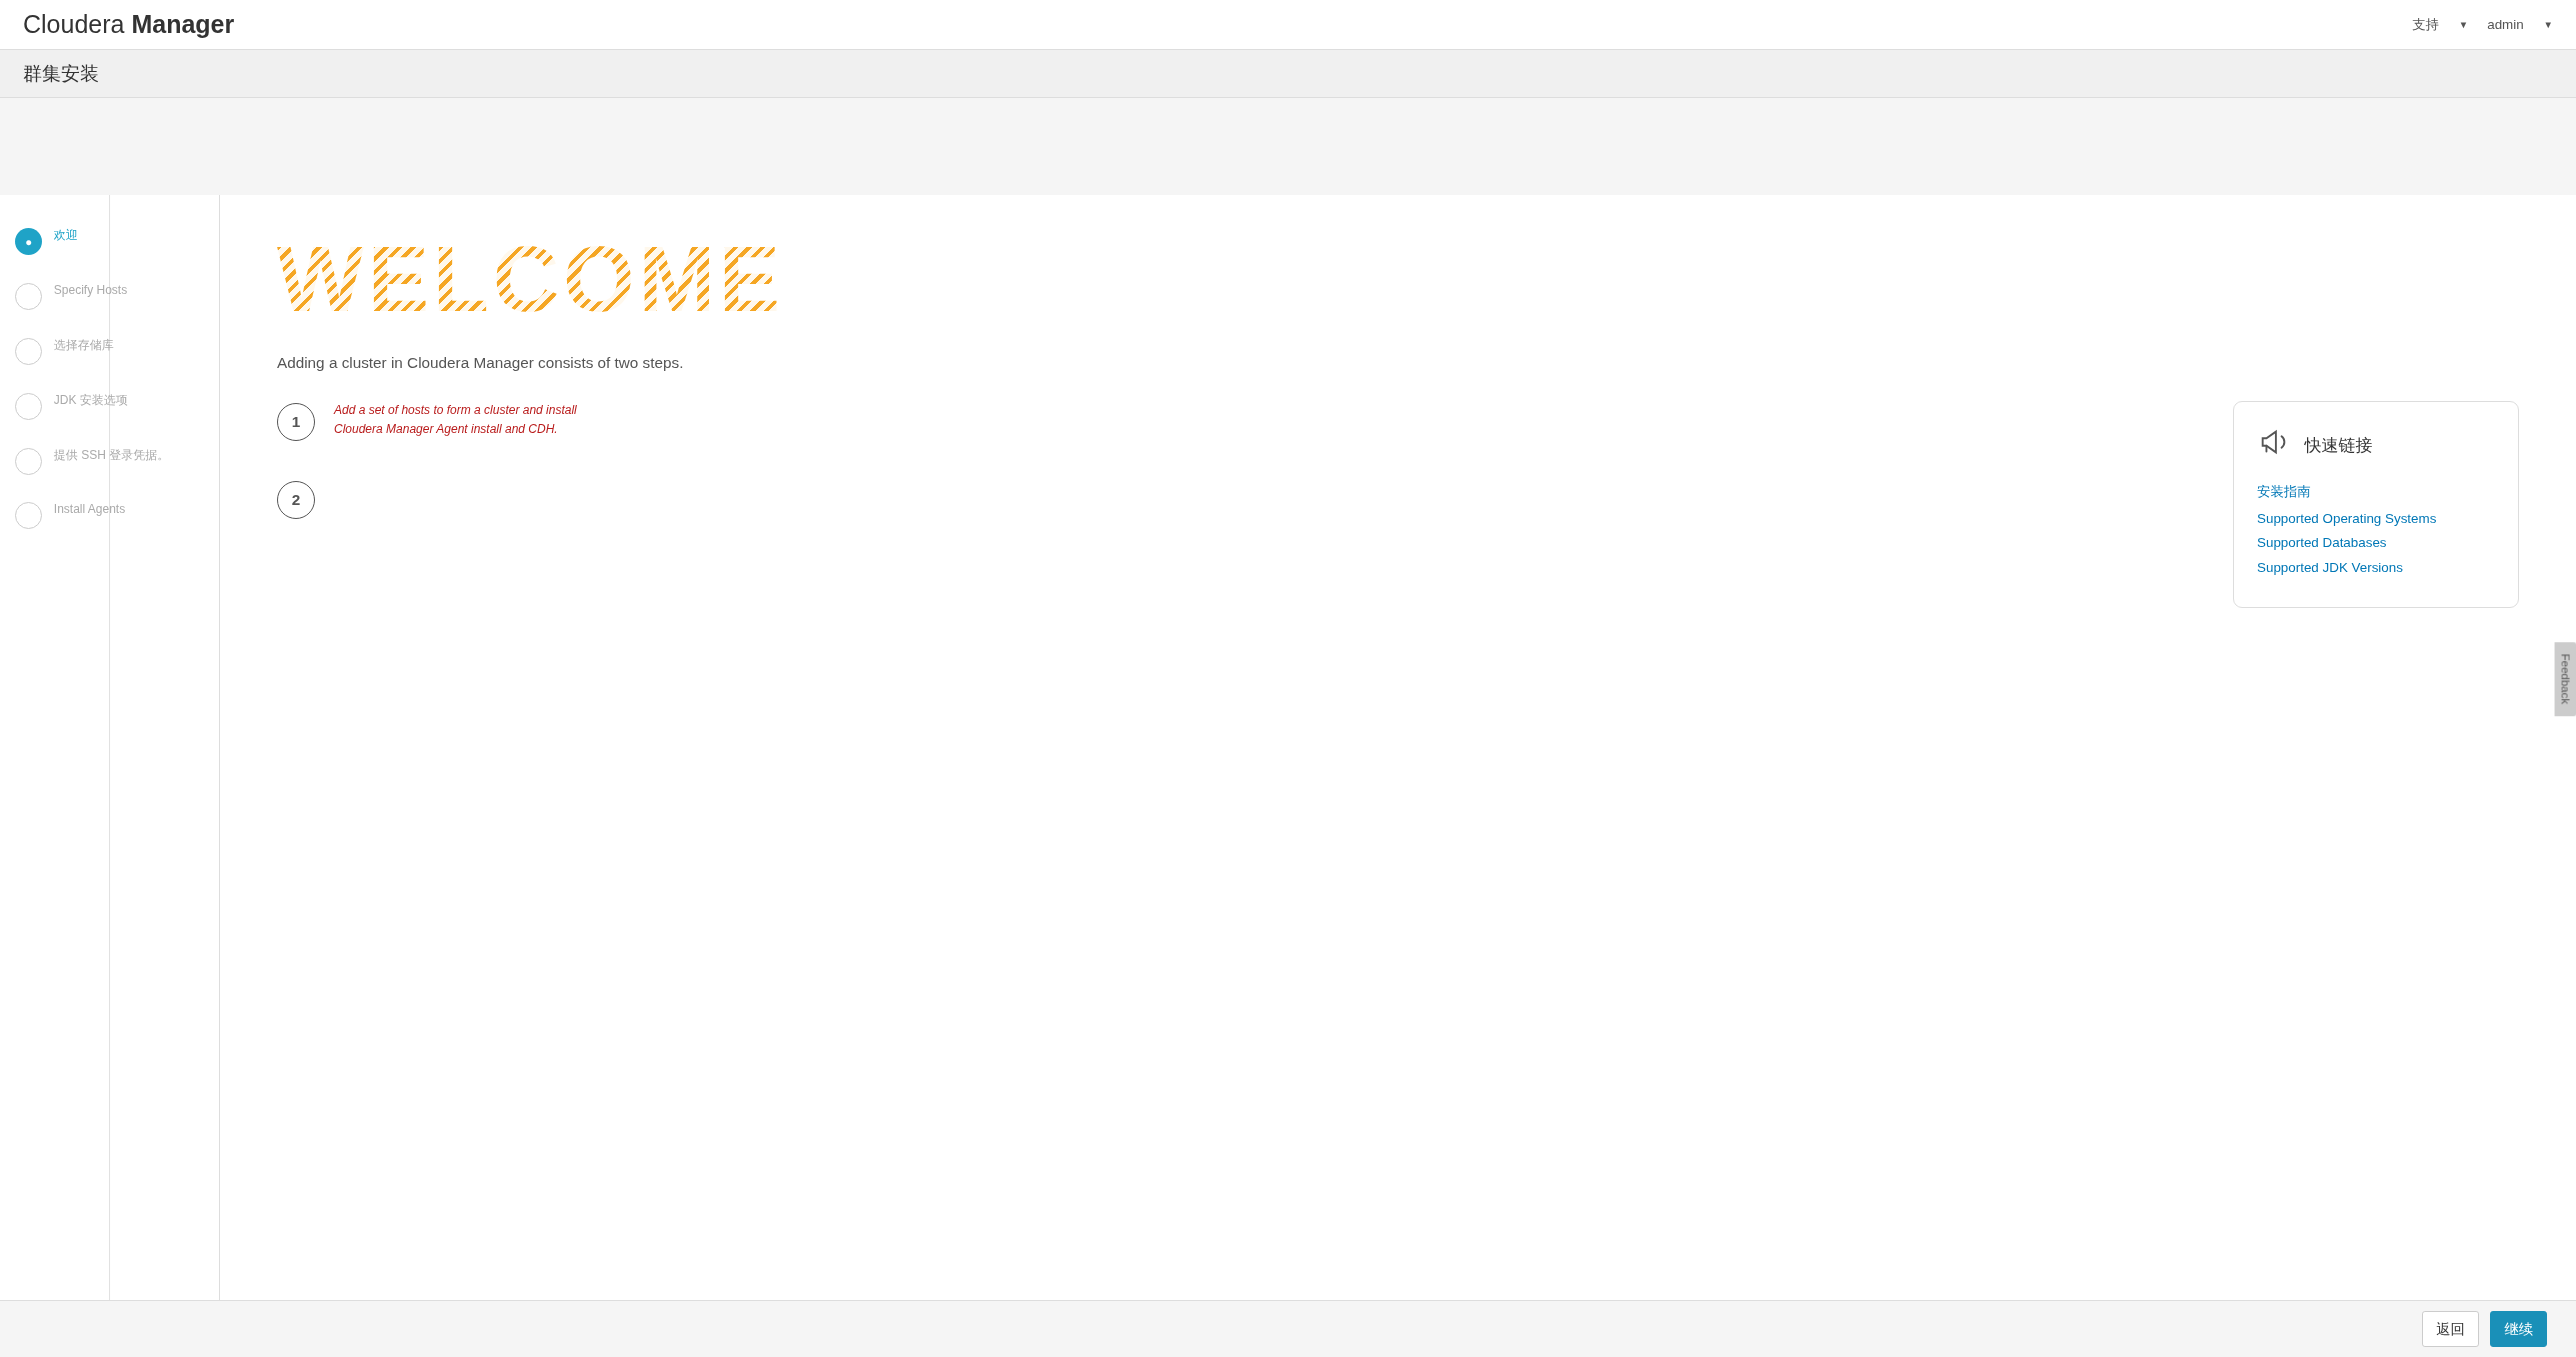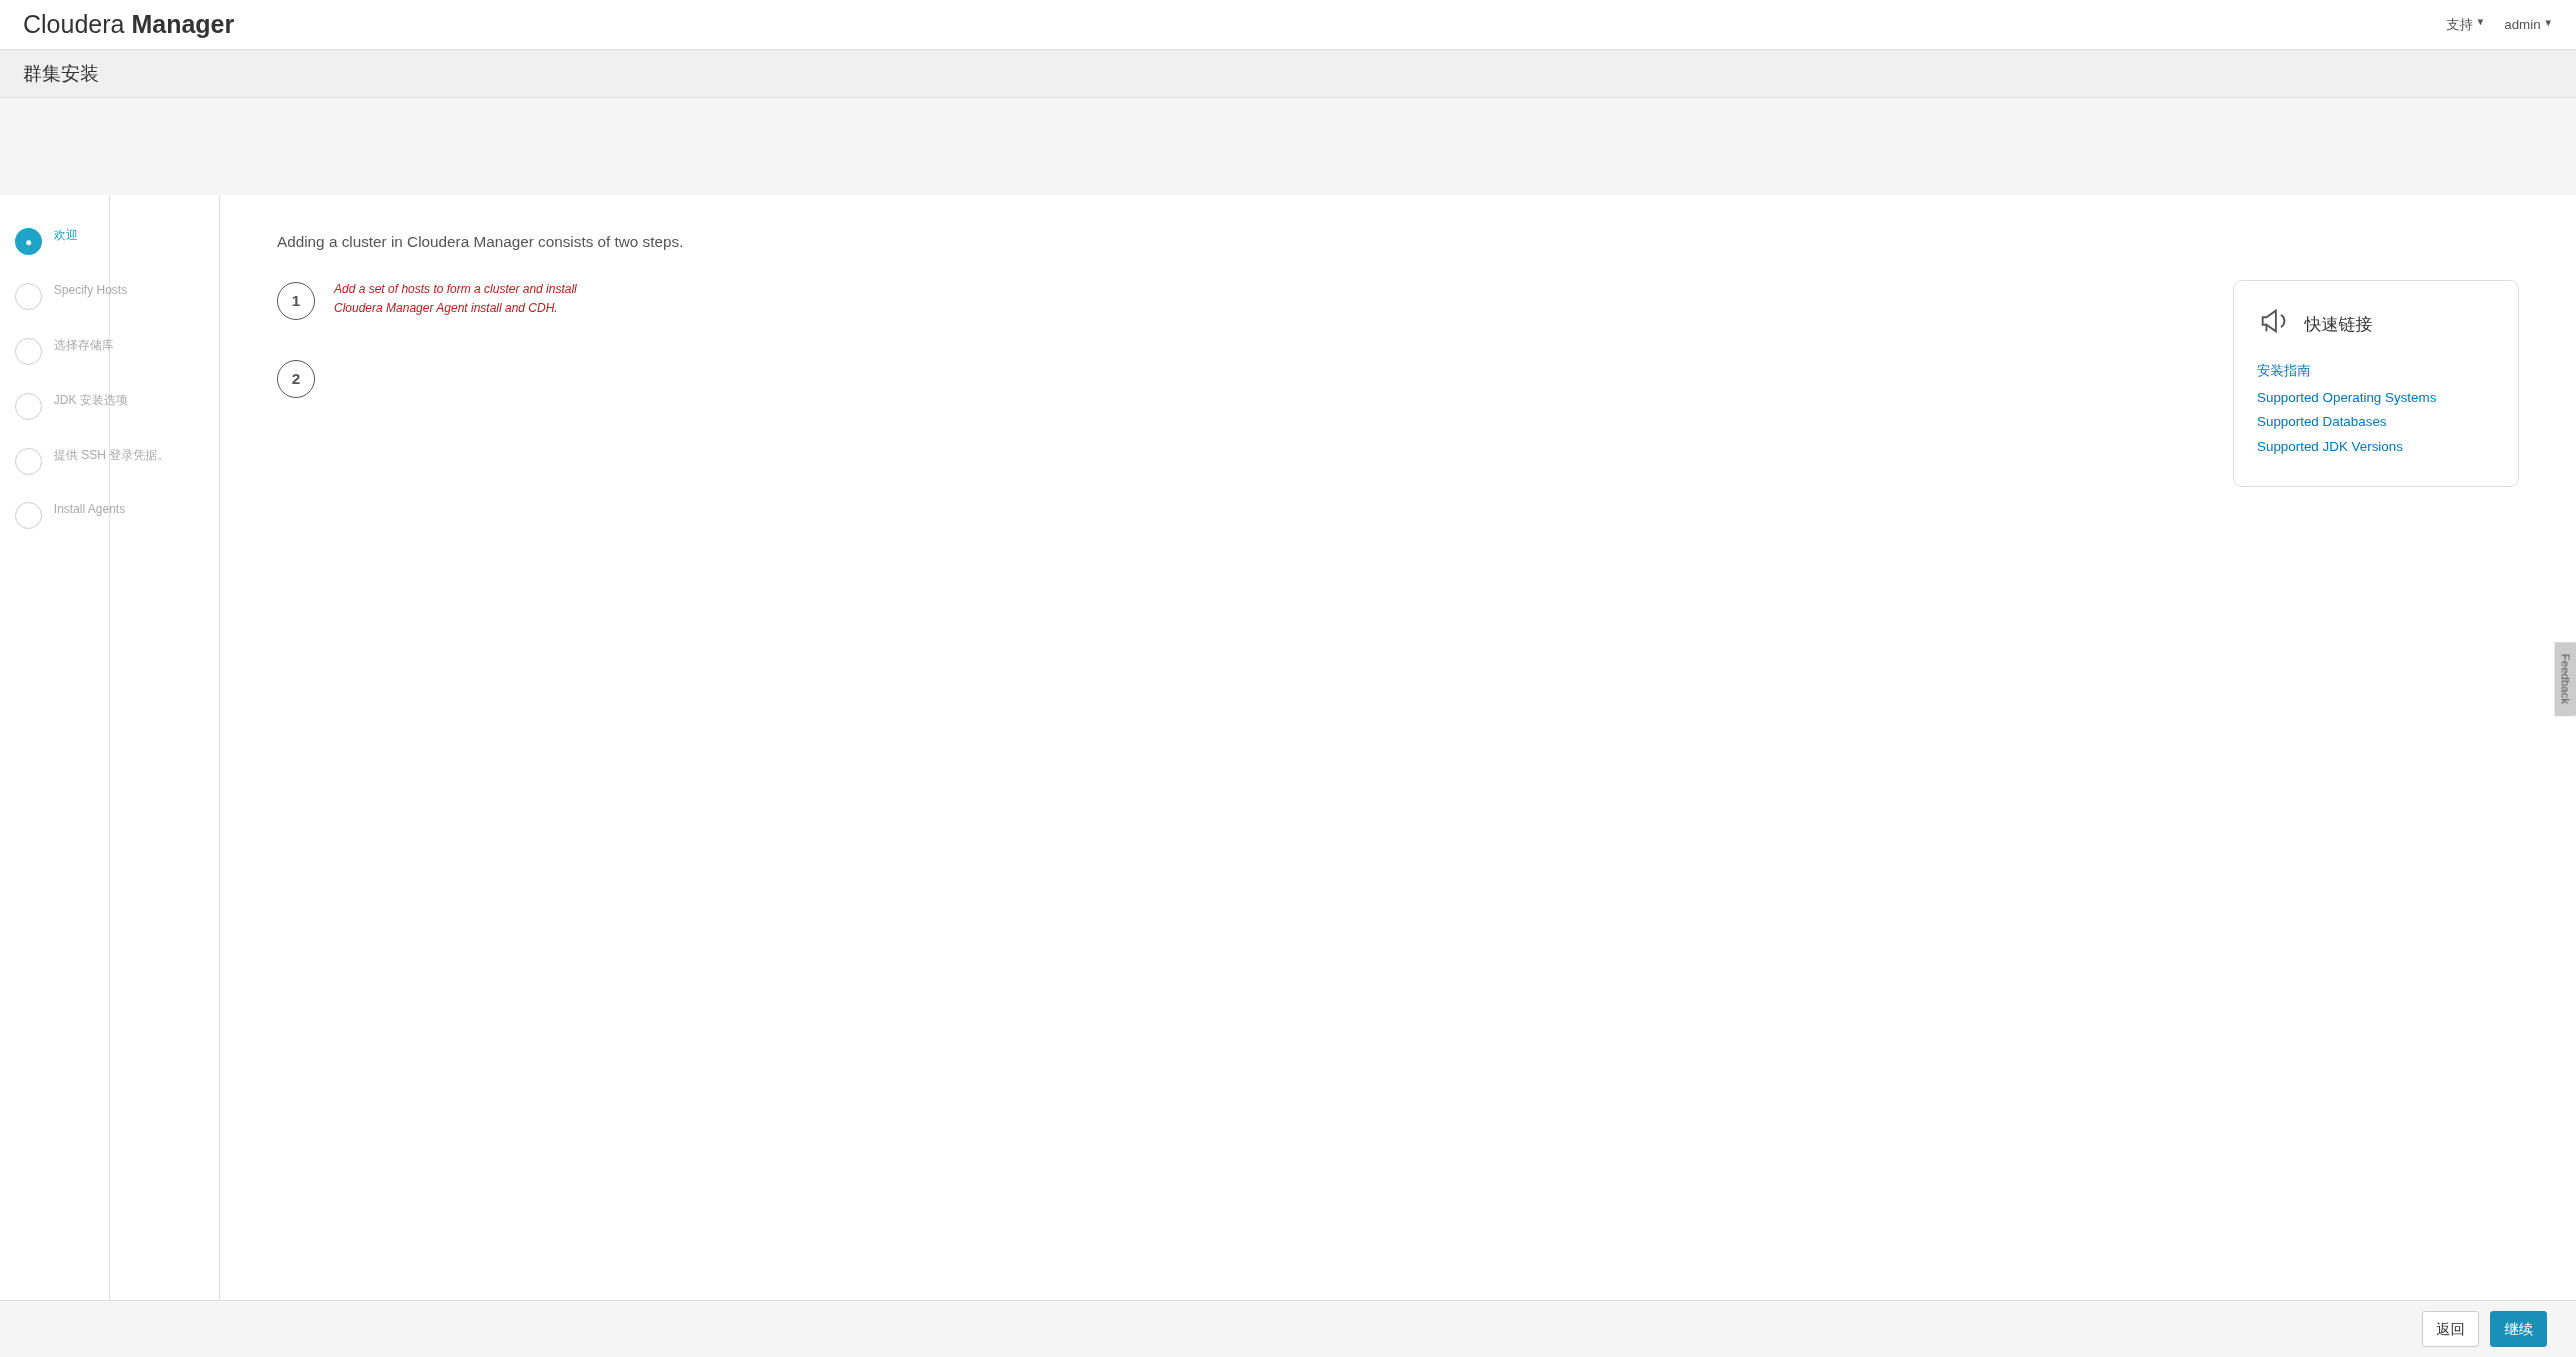--- a/index.html
+++ b/index.html
@@ -36,21 +36,22 @@
     .nav-right {
       display: flex;
       align-items: center;
       gap: 19px;
     }
     .nav-link {
       font-size: 13.4px;
       color: #555;
       cursor: pointer;
       display: flex;
-      gap: 1px;
+      align-items: center;
+      gap: 18px;
     }
 
     
     .page-title-bar {
       background: #f0f0f0;
       border-bottom: 1px solid #ddd;
       height: 48px;
       display: flex;
       align-items: center;
       padding: 0 23px;
@@ -357,20 +358,21 @@
 
     <div class="sidebar-item">
       <div class="step-indicator inactive"></div>
       <span class="step-label">Install Agents</span>
     </div>
 
   </aside>
 
   <main class="content-area">
 
+    <div class="welcome-title">WELCOME</div>
 
     <p class="description">Adding a cluster in Cloudera Manager consists of two steps.</p>
 
     <div class="content-main">
 
       <div class="steps-list">
 
         <div class="step-item">
           <div class="step-circle">
             <span>1</span>

